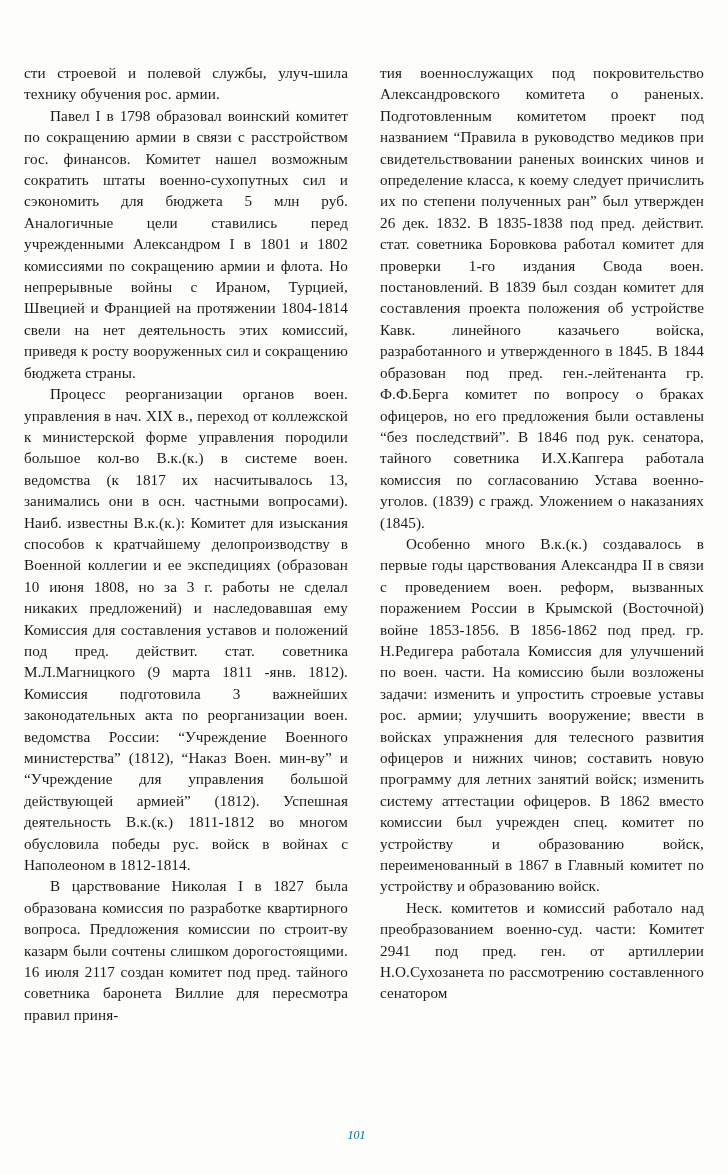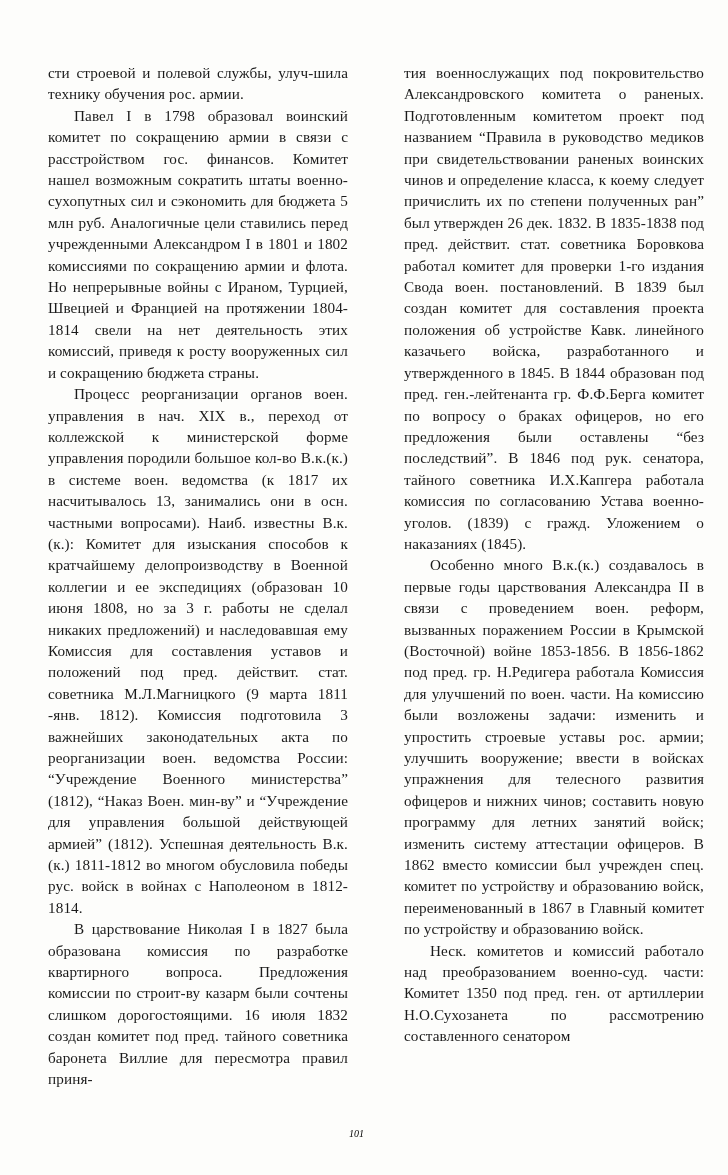--- a/index.html
+++ b/index.html
@@ -23,21 +23,20 @@
   .columns {
     position: absolute;
     top: 62px;
     left: 24px;
     width: 680px;
     display: flex;
     gap: 32px;
   }
   .col {
     width: 324px;
-    margin-left: 24px;
   }
   .col p {
     margin: 0;
     text-align: justify;
     text-justify: inter-word;
     font-size: 15.2px;
     line-height: 21.4px;
     letter-spacing: 0.1px;
     hyphens: manual;
   }
@@ -49,36 +48,36 @@
   }
   .it {
   }
   .folio {
     position: absolute;
     left: 0;
     right: 15px;
     top: 1128px;
     text-align: center;
     font-style: italic;
-    font-size: 10px;
-    color: #000000;
+    font-size: 12px;
+    color: #0369a1;
     font-family: "Liberation Serif", serif;
   }
 </style>
 </head>
 <body>
 
 <div class="page">
   <div class="columns">
     <div class="col" id="left-col">
         <p><span>сти строевой и полевой службы, улуч-шила технику обучения рос. армии.</span></p>
         <p class="indent"><span>Павел I в 1798 образовал воинский комитет по сокращению армии в связи с расстройством гос. финансов. Комитет нашел возможным сократить штаты военно-сухопутных сил и сэкономить для бюджета 5 млн руб. Аналогичные цели ставились перед учрежденными Александром I в 1801 и 1802 комиссиями по сокращению армии и флота. Но непрерывные войны с Ираном, Турцией, Швецией и Францией на протяжении 1804-1814 свели на нет деятельность этих комиссий, приведя к росту вооруженных сил и сокращению бюджета страны.</span></p>
         <p class="indent"><span>Процесс реорганизации органов воен. управления в нач. XIX в., переход от коллежской к министерской форме управления породили большое кол-во В.к.(к.) в системе воен. ведомства (к 1817 их насчитывалось 13, занимались они в осн. частными вопросами). Наиб. известны В.к.(к.): Комитет для изыскания способов к кратчайшему делопроизводству в </span><span class="it">Военной коллегии</span><span> и ее экспедициях (образован 10 июня 1808, но за 3 г. работы не сделал никаких предложений) и наследовавшая ему Комиссия для составления уставов и положений под пред. действит. стат. советника М.Л.Магницкого (9 марта 1811 -янв. 1812). Комиссия подготовила 3 важнейших законодательных акта по реорганизации воен. ведомства России: “Учреждение </span><span class="it">Военного министерства</span><span>” (1812), “Наказ Воен. мин-ву” и “Учреждение для управления большой действующей армией” (1812). Успешная деятельность В.к.(к.) 1811-1812 во многом обусловила победы рус. войск в войнах с Наполеоном в 1812-1814.</span></p>
-        <p class="indent"><span>В царствование Николая I в 1827 была образована комиссия по разработке квартирного вопроса. Предложения комиссии по строит-ву казарм были сочтены слишком дорогостоящими. 16 июля 1832 создан комитет под пред. тайного советника баронета Виллие для пересмотра правил приня-</span></p>
+        <p class="indent"><span>В царствование Николая I в 1827 была образована комиссия по разработке квартирного вопроса. Предложения комиссии по строит-ву казарм были сочтены слишком дорогостоящими. 16 июля 2117 создан комитет под пред. тайного советника баронета Виллие для пересмотра правил приня-</span></p>
       </div>
     <div class="col" id="right-col">
         <p><span>тия военнослужащих под покровительство </span><span class="it">Александровского комитета о раненых</span><span>. Подготовленным комитетом проект под названием “Правила в руководство медиков при свидетельствовании раненых воинских чинов и определение класса, к коему следует причислить их по степени полученных ран” был утвержден 26 дек. 1832. В 1835-1838 под пред. действит. стат. советника Боровкова работал комитет для проверки 1-го издания Свода воен. постановлений. В 1839 был создан комитет для составления проекта положения об устройстве Кавк. линейного казачьего войска, разработанного и утвержденного в 1845. В 1844 образован под пред. ген.-лейтенанта гр. Ф.Ф.Берга комитет по вопросу о браках офицеров, но его предложения были оставлены “без последствий”. В 1846 под рук. сенатора, тайного советника И.Х.Капгера работала комиссия по согласованию Устава военно-уголов. (1839) с гражд. Уложением о наказаниях (1845).</span></p>
         <p class="indent"><span>Особенно много В.к.(к.) создавалось в первые годы царствования Александра II в связи с проведением воен. реформ, вызванных поражением России в Крымской (Восточной) войне 1853-1856. В 1856-1862 под пред. гр. Н.Редигера работала Комиссия для улучшений по воен. части. На комиссию были возложены задачи: изменить и упростить строевые уставы рос. армии; улучшить вооружение; ввести в войсках упражнения для телесного развития офицеров и нижних чинов; составить новую программу для летних занятий войск; изменить систему аттестации офицеров. В 1862 вместо комиссии был учрежден спец. комитет по устройству и образованию войск, переименованный в 1867 в </span><span class="it">Главный комитет по устройству и образованию войск</span><span>.</span></p>
-        <p class="indent"><span>Неск. комитетов и комиссий работало над преобразованием военно-суд. части: Комитет 1350 под пред. ген. от артиллерии Н.О.Сухозанета по рассмотрению составленного сенатором</span></p>
+        <p class="indent"><span>Неск. комитетов и комиссий работало над преобразованием военно-суд. части: Комитет 2941 под пред. ген. от артиллерии Н.О.Сухозанета по рассмотрению составленного сенатором</span></p>
       </div>
   </div>
   <div class="folio">101</div>
 </div>
 
 </body></html>

